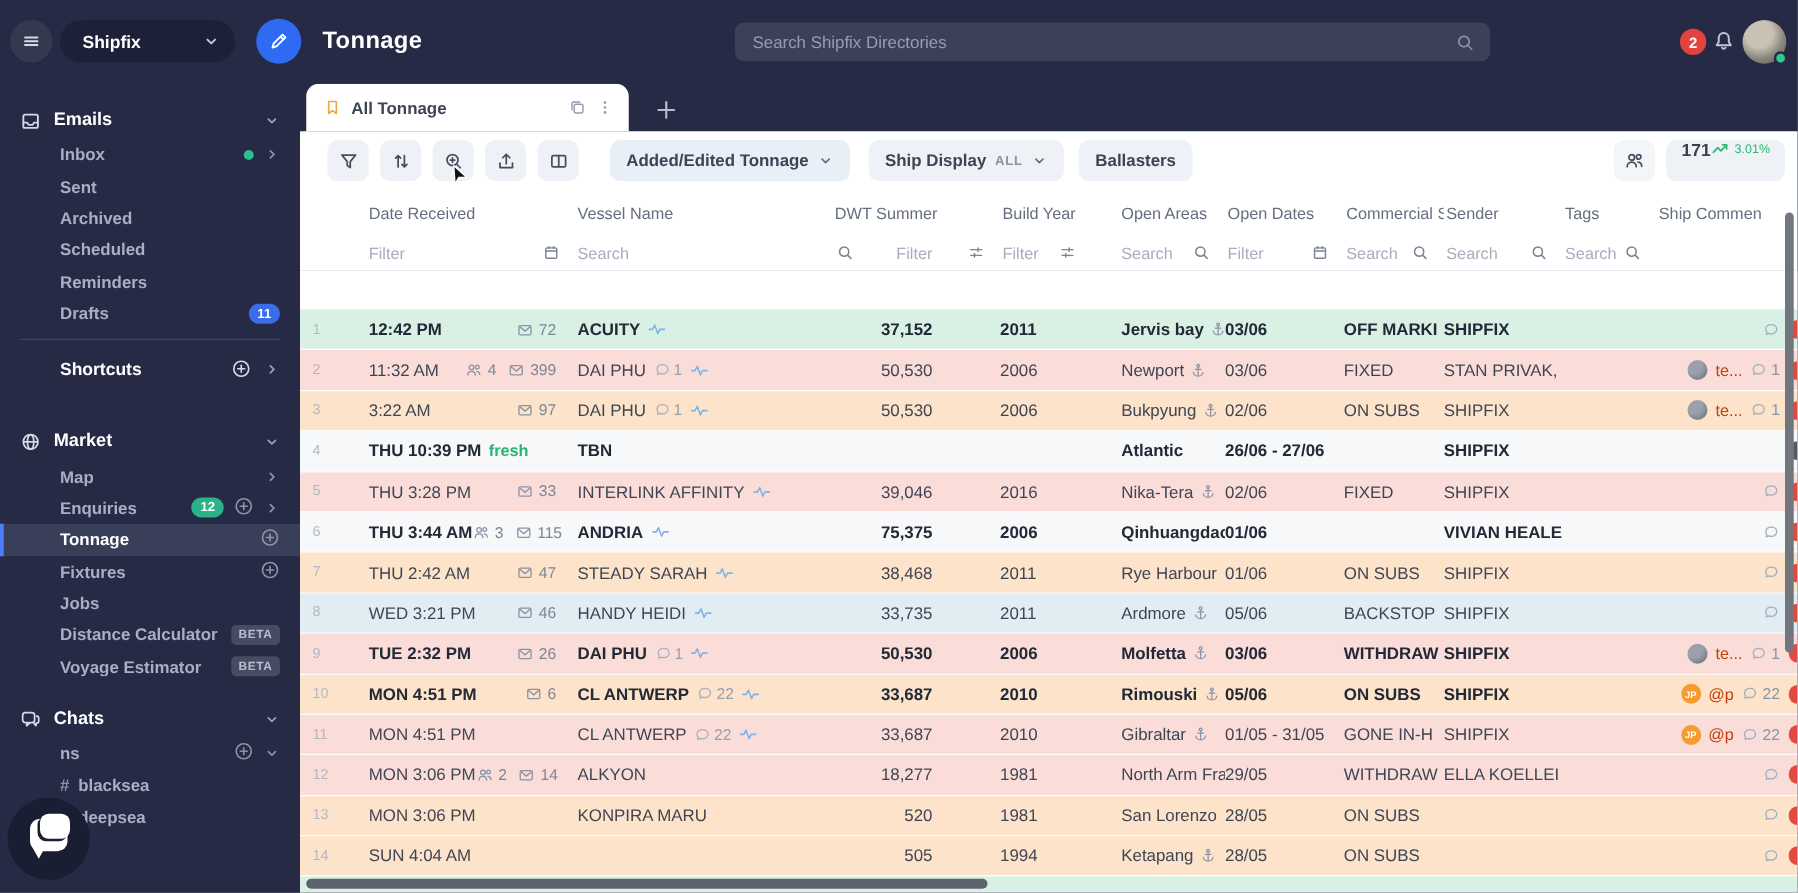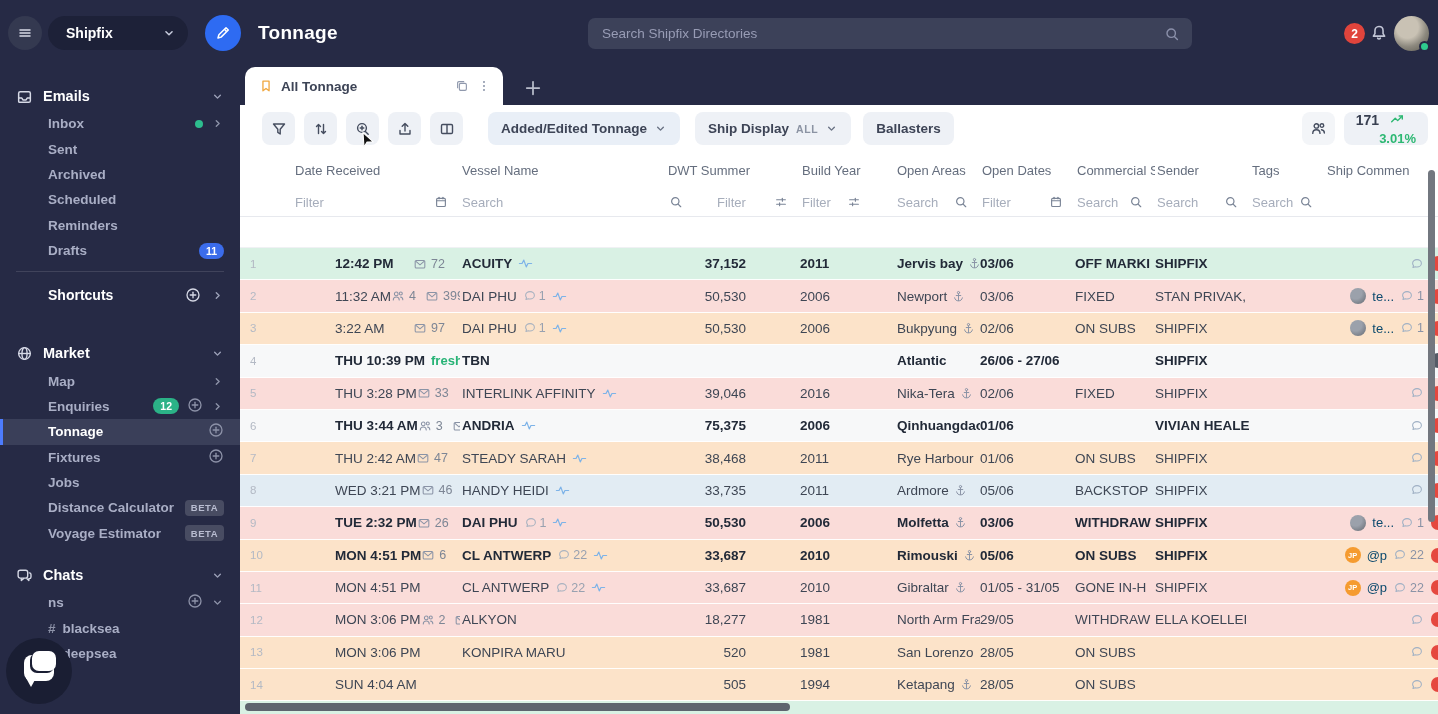--- a/index.html
+++ b/index.html
@@ -79,21 +79,21 @@
   .tbtn { width:33px; height:33px; border-radius:8px; background:#eef1f6; border:none; color:#454d5f;
     display:flex; align-items:center; justify-content:center; }
   .chip { height:33px; border-radius:8px; background:#eef1f6; display:flex; align-items:center; gap:7px;
     padding:0 13px; font-size:13.5px; font-weight:700; color:#3d4456; border:none; }
   .chip.blue { background:#e9eff7; margin-left:16px; }
   .chip .small { font-size:10.5px; letter-spacing:.6px; color:#8b93a3; font-weight:700; }
   .chip .ic { color:#6a7284; }
   .tright { margin-left:auto; display:flex; align-items:center; gap:9px; }
   .countchip { height:33px; border-radius:8px; background:#eef1f6; display:flex; align-items:flex-start; gap:0; padding:0 12px; }
   .countchip .cnt { font-size:14px; font-weight:700; color:#383f50; }
-  .countchip .trend { display:flex; align-items:center; gap:4px; color:#2db873; font-size:13px; font-weight:700;flex-direction:column; }
+  .countchip .trend { display:flex; align-items:center; gap:4px; color:#2db873; font-size:10px; font-weight:400; }
 
   
   .grid { display:grid; grid-template-columns:48px 172px 235px 65px 40px 95px 85px 95px 80px 95px 75px minmax(0,1fr) 10px; }
   .c-num{grid-column:1} .c-date{grid-column:2} .c-vessel{grid-column:3} .c-dwt{grid-column:4}
   .c-gap{grid-column:5} .c-year{grid-column:6} .c-area{grid-column:7} .c-dates{grid-column:8}
   .c-status{grid-column:9} .c-sender{grid-column:10} .c-tags{grid-column:11} .c-ship{grid-column:12} .c-edge{grid-column:13}
 
   .thead { height:36px; align-items:center; }
   .th { font-size:13px; color:#656e7e; white-space:nowrap; overflow:hidden; padding-left:2px; }
   .th.c-date { padding-left:7px; }
@@ -109,40 +109,40 @@
   .tf.c-year .fic { margin-right:34px; }
 
   .gaprow { height:31px; background:#fff; border-bottom:1px solid #f0f1f4; }
 
   .tr { height:32.4px; align-items:center; border-bottom:1px solid rgba(255,255,255,.95); font-size:13.5px; color:#3e4654; }
   .tr.bold { font-weight:700; color:#222a38; }
   .tr.mint { background:#d9f1e4; } .tr.pink { background:#fadcd9; } .tr.peach { background:#fce3c9; }
   .tr.white { background:#f7f8f9; } .tr.blue { background:#e2ecf3; }
   .td { display:flex; align-items:center; height:100%; overflow:hidden; white-space:nowrap; }
   .td.c-num { color:#b3b9c4; font-size:11.5px; font-weight:400; padding-left:10px; }
-  .td.c-date { padding-left:7px;margin-left:40px; }
+  .td.c-date { padding-left:7px; }
   .td.c-date .dicons { margin-left:auto; display:flex; align-items:center; gap:4px; padding-right:10px;
     color:#8a93a6; font-weight:400; }
   .td.c-date .dicons i { font-style:normal; font-size:12.5px; color:#7d8695; margin-right:5px; }
   .fresh { color:#27b376; font-weight:700; margin-left:6px; font-size:13px; }
   .td.c-vessel { gap:6px; padding-left:2px; }
   .vchat { display:flex; align-items:center; gap:2px; color:#a8b2c0; font-weight:400; }
   .vchat i { font-style:normal; font-size:12.5px; color:#98a1b0; }
   .pulse { color:#7db3e8; }
   .td.c-dwt { justify-content:flex-end; padding-right:14px; }
   .td.c-area { gap:5px; padding-left:2px; }
   .td.c-area .ic { color:#8a93a6; flex:none; }
   .td.c-ship { justify-content:flex-end; gap:6px; padding-right:4px; overflow:visible; }
   .td.c-ship .cmt { display:flex; align-items:center; gap:3px; color:#9fb0c4; }
   .td.c-ship .cmt i { font-style:normal; font-size:12.5px; color:#8a93a6; font-weight:400; }
   .tagavatar { width:16px; height:16px; border-radius:50%;
     background:radial-gradient(circle at 35% 30%, #9ba1ab 0 40%, #62676f 100%); flex:none; }
   .tagmention { width:16px; height:16px; border-radius:50%; background:#f59b30; color:#fff; font-size:7.5px;
     font-weight:700; display:flex; align-items:center; justify-content:center; flex:none; }
-  .tagtext { color:#0c4a6e; font-size:13px; font-weight:400; }
+  .tagtext { color:#c2410c; font-size:13px; font-weight:400; }
   .sliver { width:7px; height:15px; border-radius:8px 0 0 8px; margin-left:auto; }
   .sliver.red { background:#e5483f; } .sliver.dark { background:#555b66; }
 
   .partialrow { height:13px; background:#d9f1e4; }
   .vscroll { position:absolute; right:3px; top:65px; width:7px; height:352px; background:#72777f; border-radius:4px; }
   .hscroll { position:absolute; left:5px; bottom:3px; width:545px; height:8px; background:#5e646e; border-radius:4px; }
 
   #cursor { position:absolute; left:358px; top:130px; z-index:90; pointer-events:none; }
 </style>
 </head>

